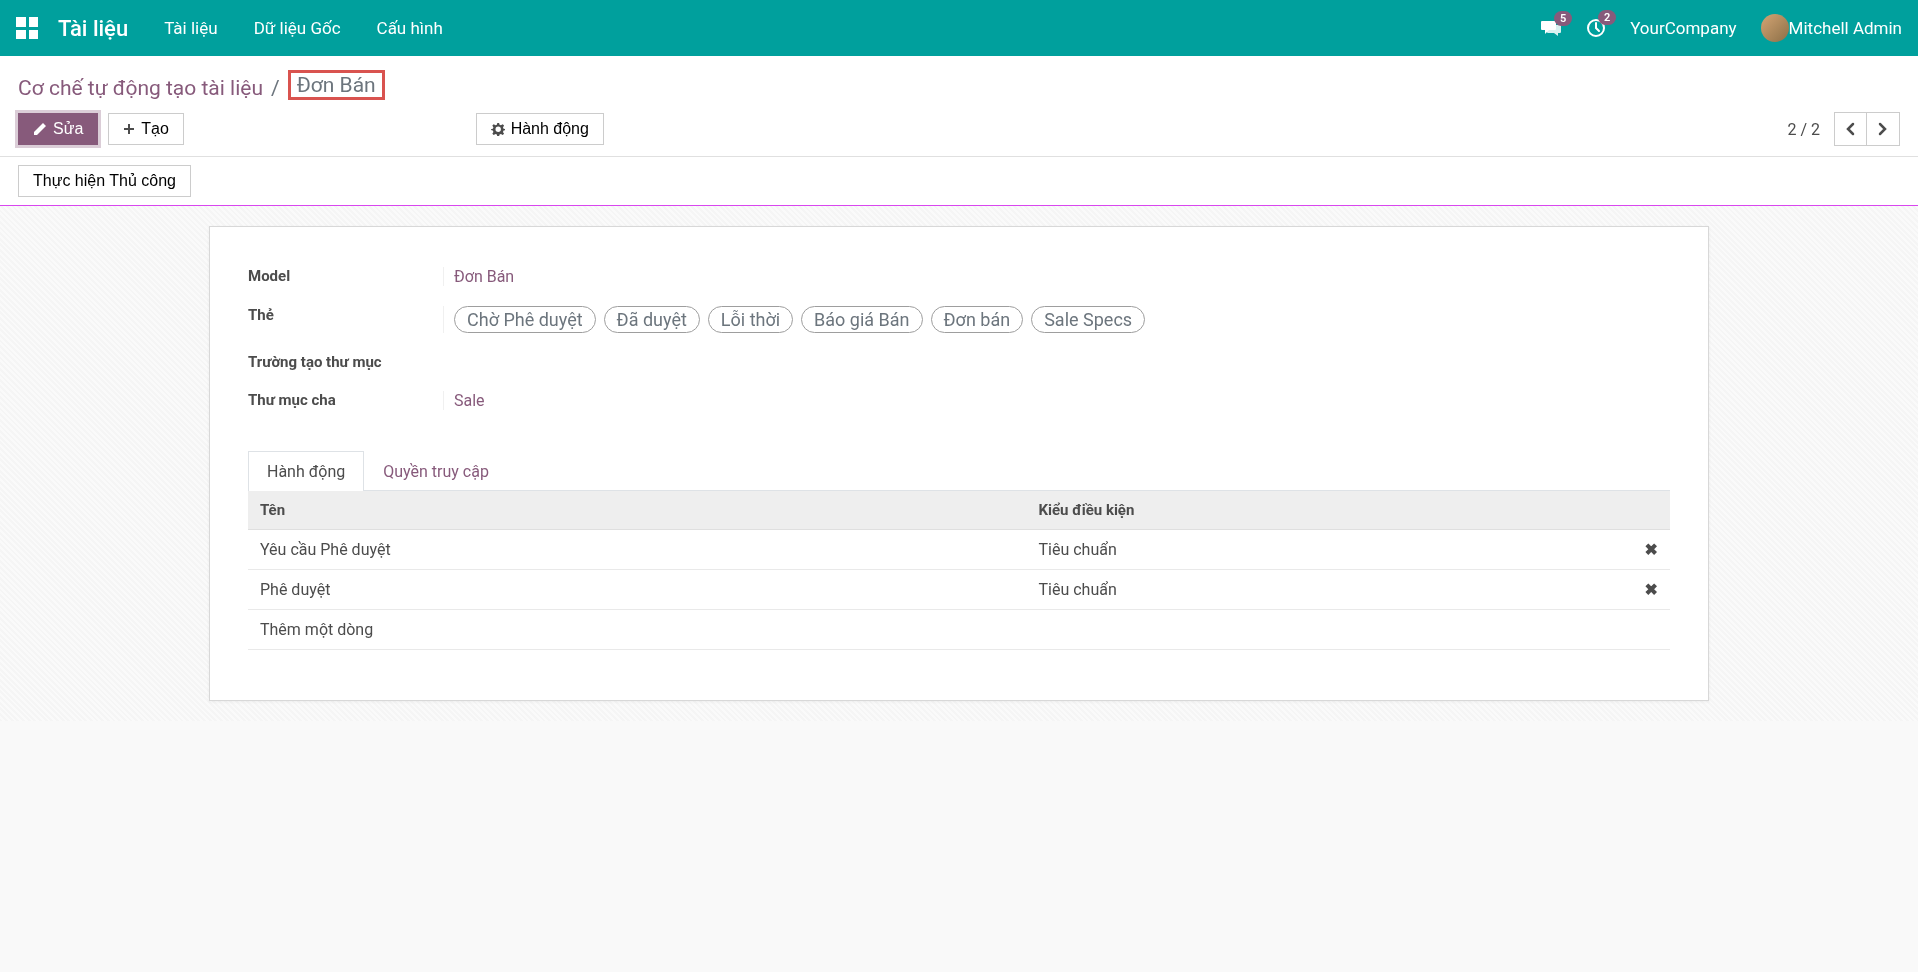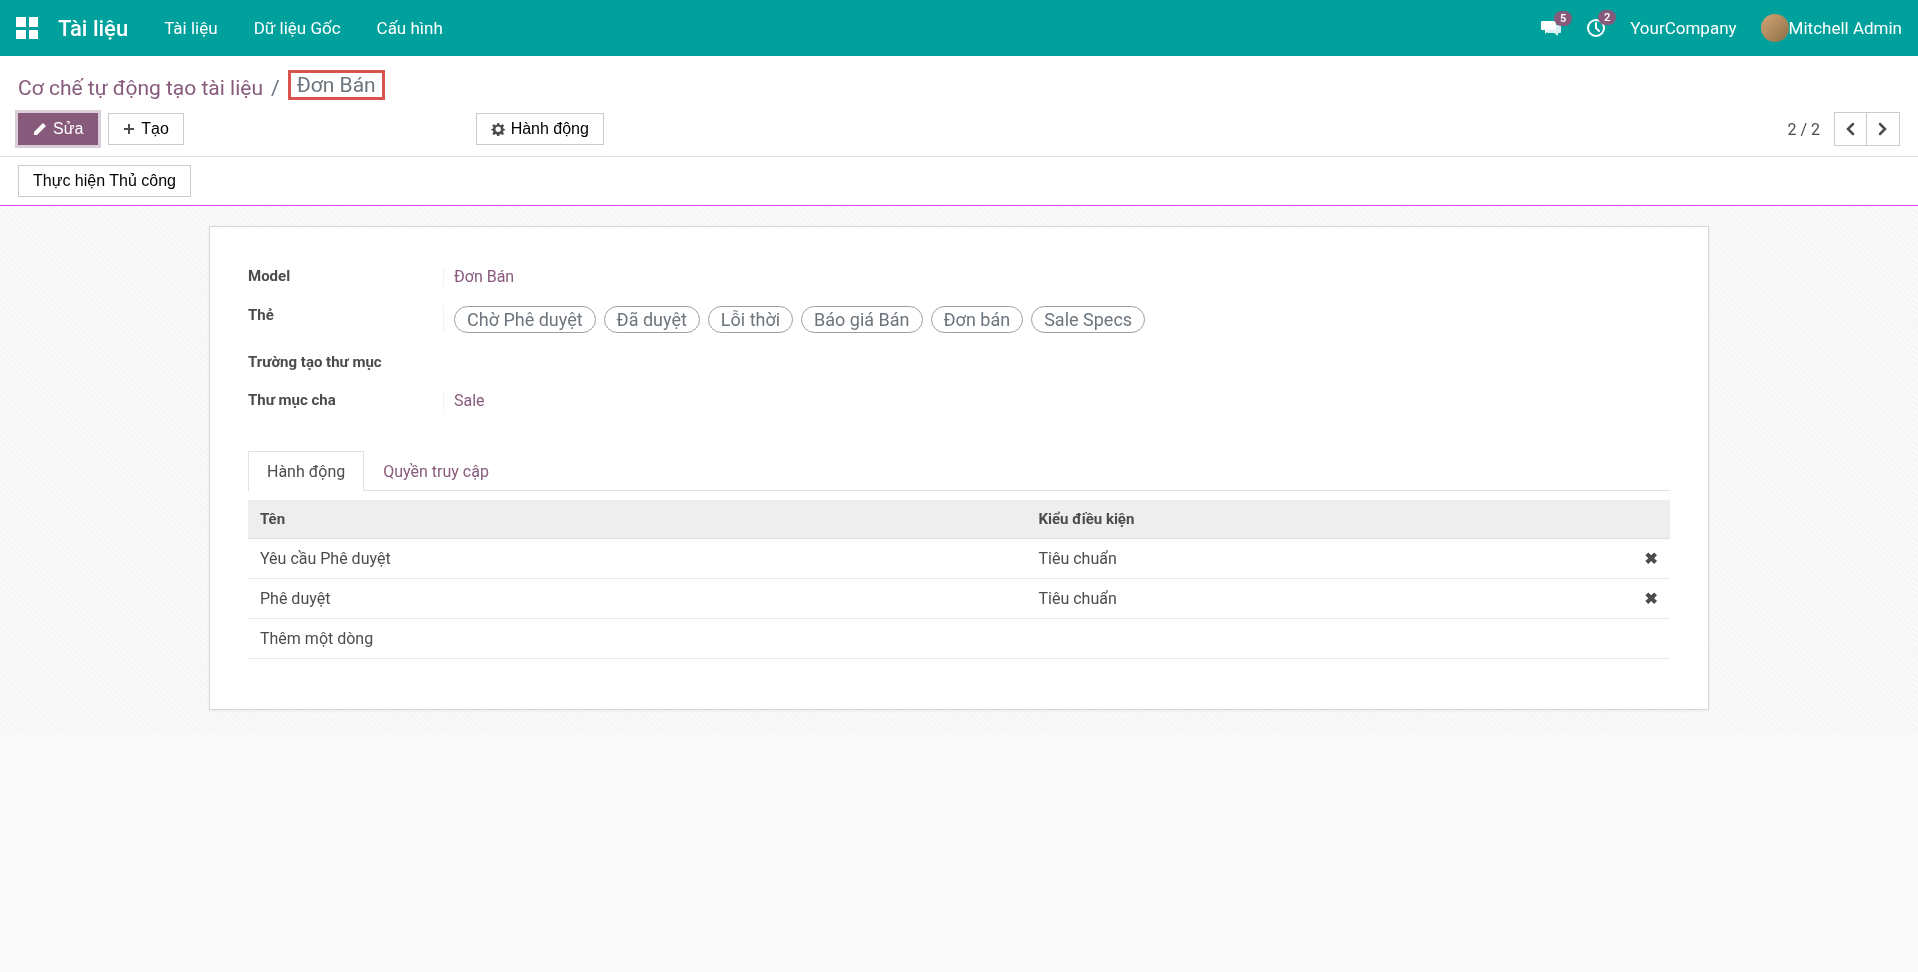--- a/index.html
+++ b/index.html
@@ -41,21 +41,21 @@
 .form-label { width: 195px; font-weight: 700; color: #4c4c4c; font-size: 15px; }
 .form-value { flex: 1; color: #875A7B; font-size: 16px; border-left: 1px solid #f0f0f0; padding-left: 10px; }
 .form-value.plain { color: #875A7B; }
 .tags { display: flex; flex-wrap: wrap; gap: 8px; }
 .tag { border: 1px solid #9e9e9e; border-radius: 14px; padding: 2px 12px; font-size: 18px; color: #6c757d; background: #fff; }
 
 .tabs { margin-top: 30px; border-bottom: 1px solid #dee2e6; display: flex; }
 .tab { padding: 10px 18px; font-size: 16px; color: #875A7B; cursor: pointer; border: 1px solid transparent; border-bottom: none; position: relative; top: 1px; }
 .tab.active { border-color: #dee2e6; background: #fff; color: #4c4c4c; }
 
-.table { width: 100%; border-collapse: collapse; margin-top: 9px; }
+.table { width: 100%; border-collapse: collapse; margin-top: 0; }
 .table thead th { background: #eee; text-align: left; padding: 10px 12px; font-weight: 700; font-size: 15px; border-bottom: 1px solid #dfdfdf; }
 .table tbody td { padding: 10px 12px; border-bottom: 1px solid #e9e9e9; font-size: 16px; color: #4c4c4c; }
 .table .del { text-align: right; width: 40px; cursor: pointer; font-weight: 700; }
 .add-row td { color: #875A7B; cursor: pointer; }
 
 svg { display: block; }
 </style>
 </head>
 <body>
 

